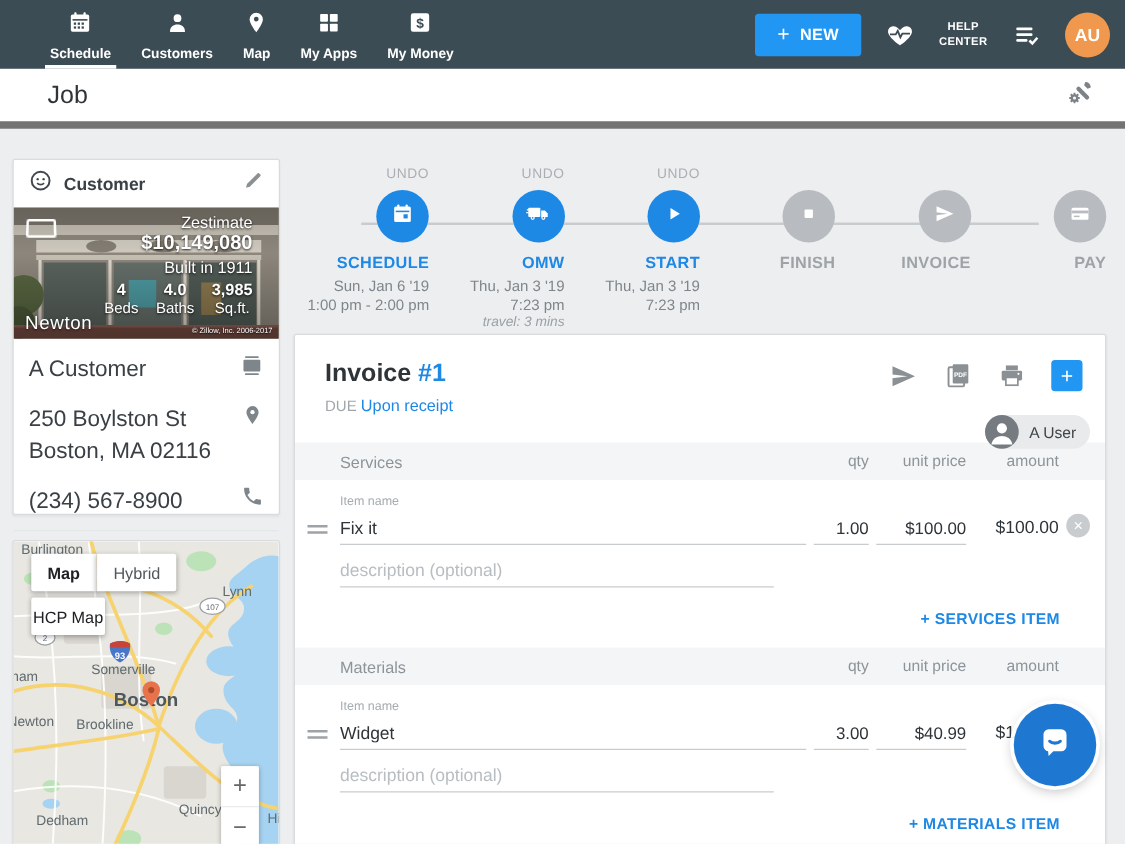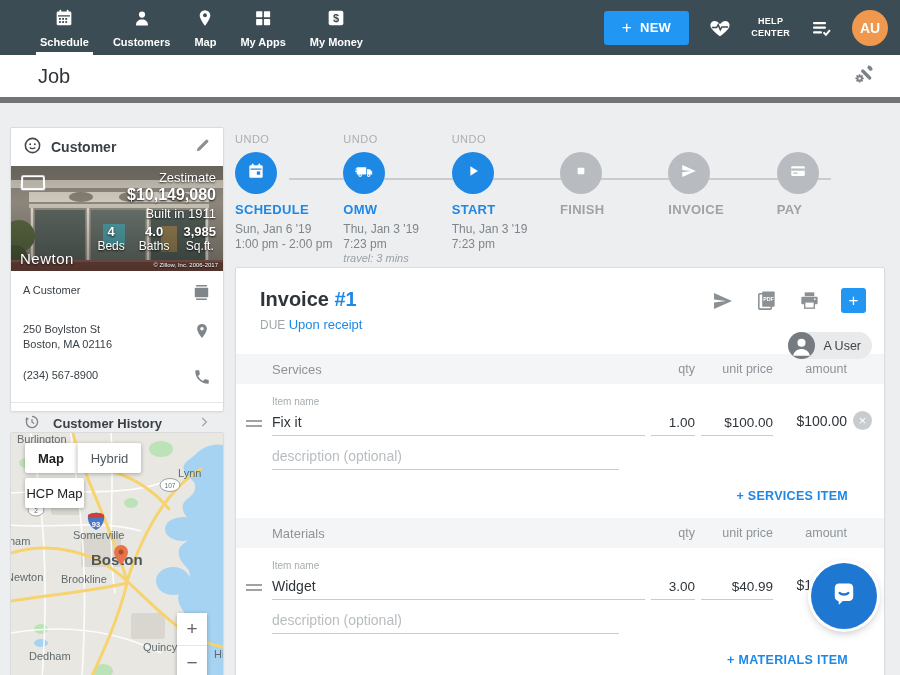--- a/index.html
+++ b/index.html
@@ -32,32 +32,32 @@
 
   
   .customer-card{left:10px;top:127px;width:214px;height:285px;}
   .cust-head{height:38px;display:flex;align-items:center;gap:9px;padding:0 12px;}
   .cust-head .t{font-size:14px;font-weight:700;color:#3A4045;}
   .cust-head .edit{margin-left:auto;cursor:pointer;}
   .photo{position:relative;height:105px;overflow:hidden;background:#8B857B;}
   .photo svg.art{position:absolute;inset:0;}
   .photo .shade{position:absolute;inset:0;background:linear-gradient(180deg,rgba(0,0,0,.18),rgba(0,0,0,.05) 35%,rgba(0,0,0,.35));}
   .sv-icon{position:absolute;left:10px;top:9px;width:24px;height:15px;border:2px solid #fff;border-radius:2px;transform:perspective(40px) rotateX(8deg);cursor:pointer;}
-  .zdata{position:absolute;right:7px;top:4px;text-align:right;color:#fff;text-shadow:0 1px 2px rgba(0,0,0,.85);}
+  .zdata{position:absolute;right:21px;top:4px;text-align:right;color:#fff;text-shadow:0 1px 2px rgba(0,0,0,.85);}
   .zdata .zl{font-size:13px;}
   .zdata .zv{font-size:16px;font-weight:700;margin-top:1px;}
   .zdata .zb{font-size:13px;margin-top:2px;}
   .zstats{display:flex;gap:14px;justify-content:flex-end;margin-top:3px;}
   .zstats .col{text-align:center;}
   .zstats .v{font-size:13px;font-weight:700;}
   .zstats .l{font-size:12px;}
   .glogo{position:absolute;left:9px;bottom:4px;color:#fff;font-size:15px;font-weight:500;letter-spacing:.5px;text-shadow:0 1px 2px rgba(0,0,0,.7);}
   .gcopy{position:absolute;right:5px;bottom:3px;color:#fff;font-size:6px;text-shadow:0 1px 1px rgba(0,0,0,.8);}
   .cust-row{display:flex;align-items:flex-start;padding:8px 12px;gap:8px;}
-  .cust-row .tx{font-size:11px;color:#3A4045;line-height:1.35;}
+  .cust-row .tx{font-size:18px;color:#3A4045;line-height:1.35;}
   .cust-row .ric{margin-left:auto;}
   .cust-divider{border-top:1px solid #E5E6E8;margin-top:4px;}
   .hist-row{display:flex;align-items:center;gap:12px;padding:10px 12px;cursor:pointer;}
   .hist-row .tx{font-size:13px;font-weight:700;color:#3A4045;}
   .hist-row .chev{margin-left:auto;}
 
   
   .map-card{left:10px;top:432px;width:214px;height:260px;overflow:hidden;}
   .map-card svg.map{position:absolute;inset:0;}
   .map-btn{position:absolute;background:#fff;border:none;box-shadow:0 1px 4px rgba(0,0,0,.3);font-size:13px;color:#202124;height:30px;cursor:pointer;}
@@ -65,21 +65,21 @@
   .btn-hybrid{left:66px;top:10px;width:64px;color:#52575B;border-left:1px solid #E6E6E6;border-radius:0 2px 2px 0;}
   .btn-hcp{left:14px;top:45px;width:59px;border-radius:2px;color:#202124;}
   .zoom-ctl{position:absolute;right:16px;top:180px;width:30px;background:#fff;box-shadow:0 1px 4px rgba(0,0,0,.3);border-radius:2px;display:flex;flex-direction:column;}
   .zoom-ctl button{background:#fff;border:none;width:30px;height:33px;font-size:19px;color:#666;cursor:pointer;}
   .zoom-ctl .zin{border-bottom:1px solid #E6E6E6;}
 
   
   .steps{position:absolute;left:235px;top:133px;width:650px;height:130px;}
   .steps .rail{position:absolute;left:54px;right:54px;top:45px;height:1.5px;background:#C9CCCE;}
   .steps-row{position:relative;display:flex;}
-  .step{flex:1;display:flex;flex-direction:column;align-items:flex-start;}
+  .step{flex:1;display:flex;flex-direction:column;align-items:flex-end;}
   .step .undo{height:13px;font-size:11px;color:#ABAFB3;letter-spacing:.5px;margin-bottom:6px;cursor:pointer;}
   .step .circle{width:42px;height:42px;border-radius:50%;display:flex;align-items:center;justify-content:center;cursor:pointer;}
   .step.done .circle{background:var(--blue);}
   .step.pending .circle{background:var(--graycircle);}
   .step .slabel{margin-top:8px;font-size:13px;font-weight:700;letter-spacing:.3px;}
   .step.done .slabel{color:var(--blue);}
   .step.pending .slabel{color:#9EA3A7;}
   .step .dline{font-size:12px;color:#7E868B;line-height:1.22;}
   .step .travel{font-size:11px;font-style:italic;color:#9AA0A5;line-height:1.3;}
 

